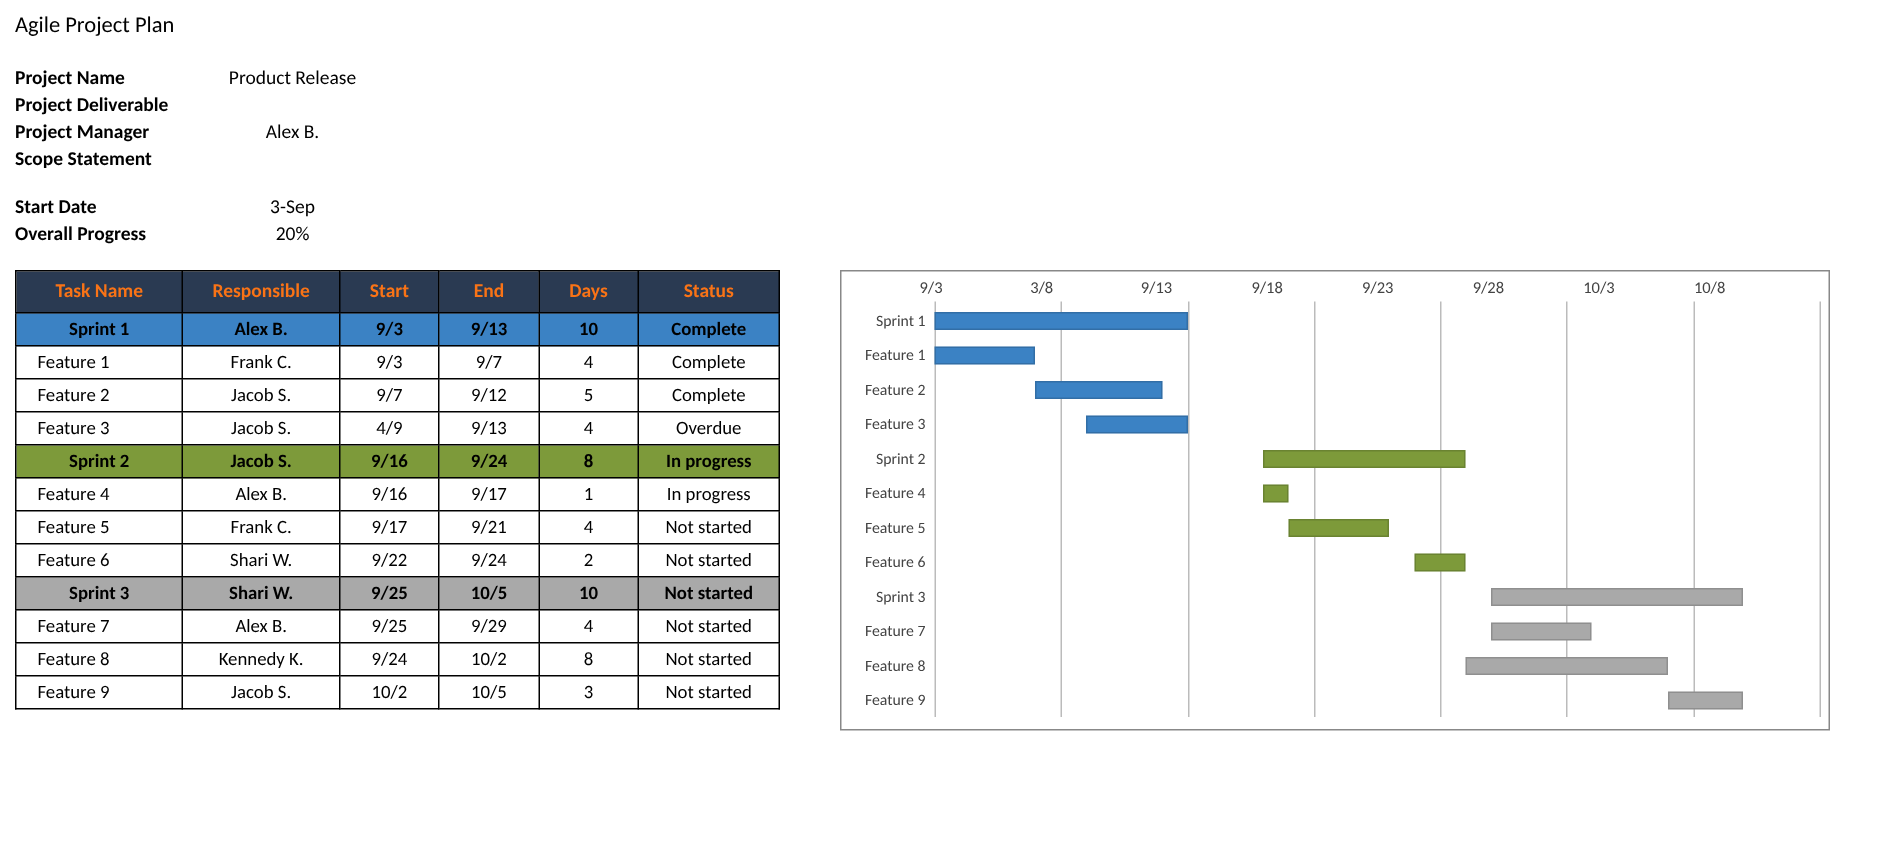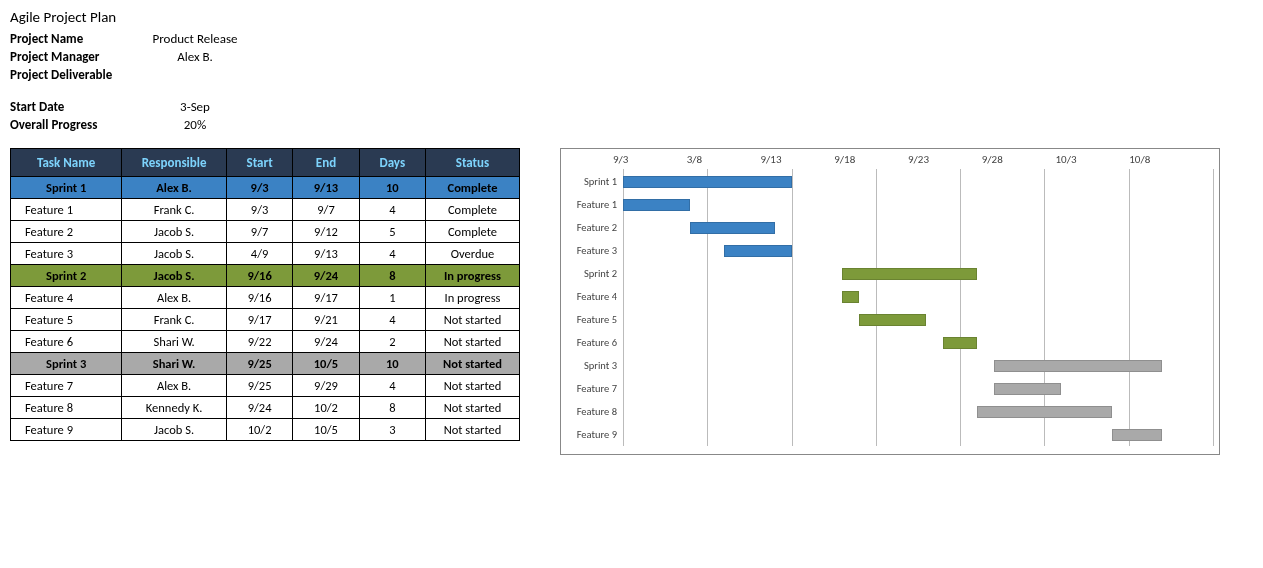--- a/index.html
+++ b/index.html
@@ -15,21 +15,21 @@
     color: #000;
     background: #fff;
     margin: 0;
     padding: 8px 10px;
     width: 1263px;
     box-sizing: border-box;
   }
   .title {
     font-size: 15px;
     font-weight: 400;
-    margin-bottom: 4px;
+    margin-bottom: 18px;
   }
   .info-block {
     margin-bottom: 14px;
   }
   .info-row {
     display: flex;
     line-height: 18px;
   }
   .info-label {
     font-weight: 700;
@@ -46,21 +46,21 @@
     gap: 40px;
   }
 
   
   table.tasks {
     border-collapse: collapse;
     width: 510px;
   }
   table.tasks th {
     background: var(--dark-navy);
-    color: #7dd3fc;
+    color: #f97316;
     font-weight: 700;
     font-size: 13px;
     padding: 6px 4px;
     border: 1px solid #000;
     text-align: center;
   }
   table.tasks td {
     border: 1px solid #000;
     padding: 3px 4px;
     text-align: center;
@@ -168,25 +168,29 @@
 <body>
 
 <div class="title">Agile Project Plan</div>
 
 <div class="info-block">
   <div class="info-row">
     <div class="info-label">Project Name</div>
     <div class="info-value">Product Release</div>
   </div>
   <div class="info-row">
+    <div class="info-label">Project Deliverable</div>
+    <div class="info-value"></div>
+  </div>
+  <div class="info-row">
     <div class="info-label">Project Manager</div>
     <div class="info-value">Alex B.</div>
   </div>
   <div class="info-row">
-    <div class="info-label">Project Deliverable</div>
+    <div class="info-label">Scope Statement</div>
     <div class="info-value"></div>
   </div>
 </div>
 
 <div class="info-block">
   <div class="info-row">
     <div class="info-label">Start Date</div>
     <div class="info-value">3-Sep</div>
   </div>
   <div class="info-row">

